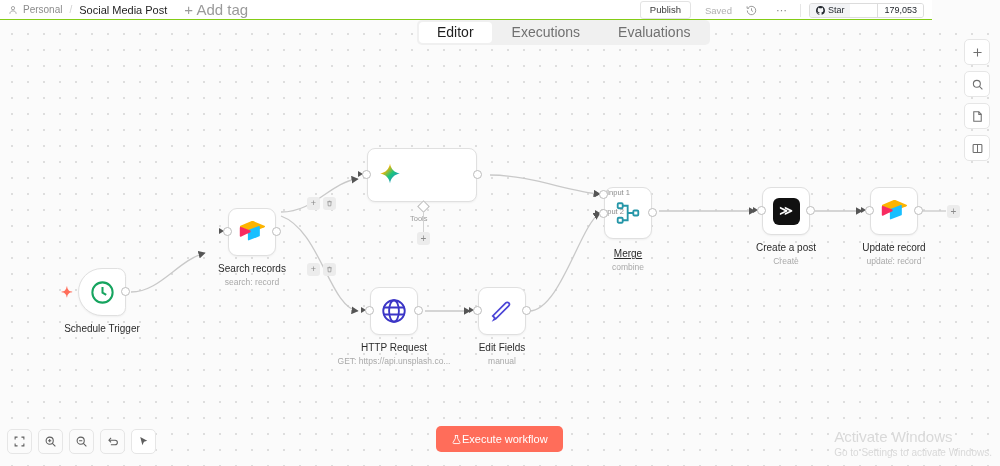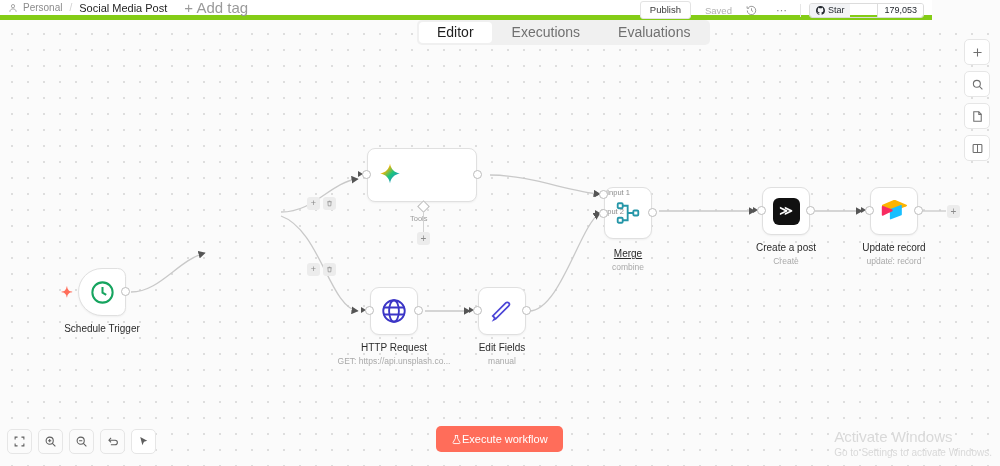--- a/index.html
+++ b/index.html
@@ -7,21 +7,21 @@
     width: 1000px; height: 466px;
     font-family: "Liberation Sans", sans-serif;
     background: #fafafa;
     overflow: hidden;
   }
   #app { position: relative; width: 1000px; height: 466px; background: #fbfbfb; }
 
   
   .topbar {
     position: absolute; top: 0; left: 0; width: 932px; height: 20px;
-    background: #ffffff; border-bottom: 5px solid #84cc16;
+    background: #ffffff; border-bottom: 1px solid #84cc16;
     display: flex; align-items: center; z-index: 40;
   }
   .crumb-wrap { display: flex; align-items: center; padding-left: 8px; gap: 5px; }
   .person-icon { width: 10px; height: 10px; color: #9a9a9a; display:block; }
   .crumb-personal { font-size: 10px; color: #8b8b8b; }
   .crumb-sep { font-size: 10px; color: #d2d2d2; margin: 0 2px; }
   .crumb-title { font-size: 11px; color: #1f1f1f; }
   .add-tag { font-size: 15px; color: #9a9a9a; margin-left: 12px; }
 
   .top-right { position: absolute; right: 0; top: 0; height: 20px; display: flex; align-items: center; gap: 0; }
@@ -232,20 +232,34 @@
         <span class="trigger-spark">✦</span>
         <svg class="icon-clock" viewBox="0 0 24 24" fill="none" stroke="currentColor" stroke-width="1.8">
           <circle cx="12" cy="12" r="9"></circle>
             <path d="M12 7v5.2l3.3 2"></path>
         </svg>
       </div>
       <div class="port" style="left:43px; top:19px;"></div>
       <div class="nlabel">Schedule Trigger</div>
     </div>
 
+    <div class="node" style="left:228px; top:188px;">
+      <div class="arrow-in" style="left:-9px; top:20px;"></div>
+      <div class="port" style="left:-5px; top:19px;"></div>
+      <div class="nbox sq">
+        <svg class="icon-airtable" viewBox="0 0 32 28">
+          <path d="M15.6 1.3 2.6 6.6c-.9.4-.9 1.6 0 2l13 5.2c.6.2 1.3.2 1.9 0l13-5.2c.9-.4.9-1.6 0-2L17.5 1.3a2.6 2.6 0 0 0-1.9 0z" fill="#fcb400"></path>
+          <path d="M17.1 17.2v12.1c0 .7.8 1.2 1.4 1l14.2-5.5c.4-.2.6-.6.6-1V11.7c0-.7-.8-1.2-1.4-1l-14.2 5.5c-.4.2-.6.6-.6 1z" fill="#18bfff" transform="translate(-3.5,-2.3) scale(0.86)"></path>
+          <path d="M13.6 17.9 9.4 19.9l-.4.2L.9 24c-.6.3-1.4-.1-1.4-.9V12.1c0-.3.1-.5.3-.7.1-.1.2-.2.3-.2.3-.2.8-.3 1.2-.1l12.2 4.8c.6.3.7 1.2.1 1.5z" fill="#f82b60" transform="translate(2.2,-1.6) scale(0.88)"></path>
+        </svg>
+      </div>
+      <div class="port" style="left:44px; top:19px;"></div>
+      <div class="nlabel">Search records</div>
+      <div class="nsub">search: record</div>
+    </div>
 
     <div class="edge-tools" style="left:307px; top:177px;">
       <div class="etbtn">+</div>
       <div class="etbtn">
         <svg viewBox="0 0 16 16" fill="none" stroke="currentColor" stroke-width="1.6">
             <path d="M3 4h10M6.5 4V2.6h3V4M4.4 4l.6 9.4h6l.6-9.4"></path>
           </svg>
       </div>
     </div>
     <div class="edge-tools" style="left:307px; top:243px;">

